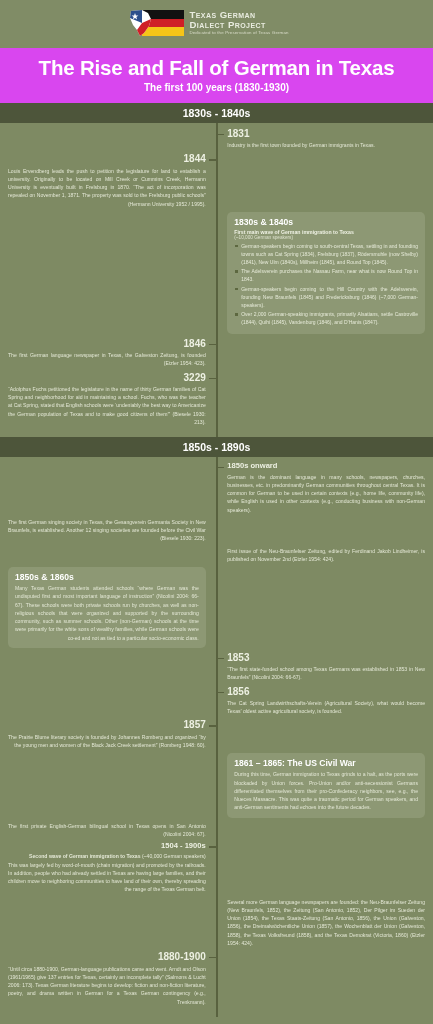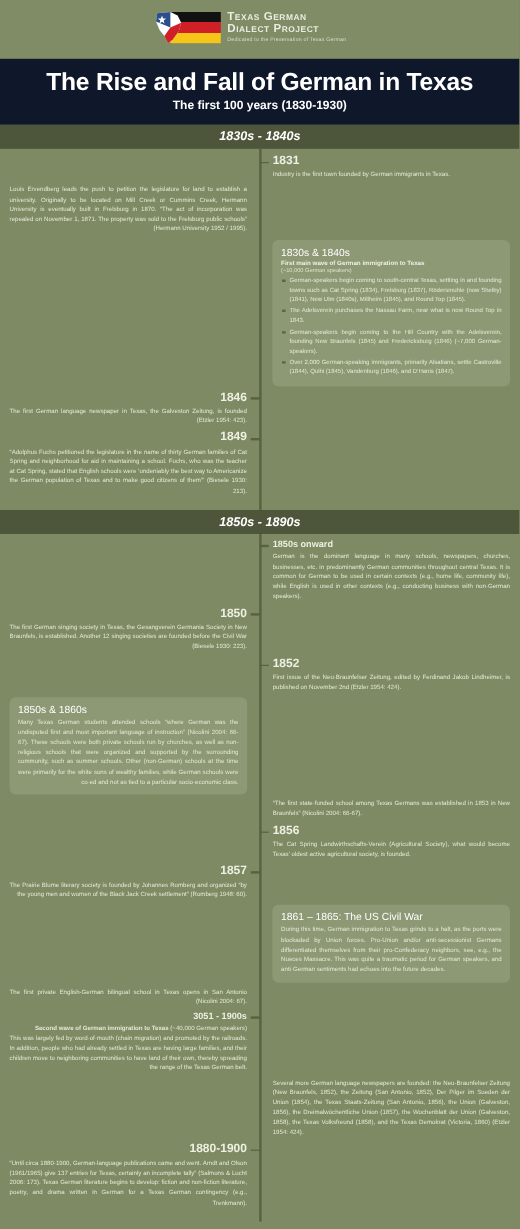--- a/index.html
+++ b/index.html
@@ -57,21 +57,21 @@
     text-transform: capitalize;
   }
   .logo-tag {
     font-size: 4.4px;
     color: #d8dcc9;
     letter-spacing: .15px;
     margin-top: 1.5px;
   }
 
   .title-band {
-    background: #0f172a;
+    background: #d946ef;
     padding: 9px 10px 10px 10px;
     text-align: center;
   }
   .main-title {
     font-size: 20.5px;
     font-weight: bold;
     color: #ffffff;
     letter-spacing: -.2px;
     line-height: 1.06;
   }
@@ -85,21 +85,20 @@
   
   .era-band {
     background: #4d553a;
     text-align: center;
     padding: 4px 0 4px 0;
   }
   .era-band .era-label {
     font-size: 10.5px;
     font-weight: bold;
     color: #ffffff;
-    font-style: italic;
   }
 
   
   .era-body {
     position: relative;
     padding: 5px 0 7px 0;
   }
   .spine {
     position: absolute;
     left: 216px;
@@ -158,21 +157,21 @@
 
   
   .card {
     background: #8d9874;
     border-radius: 5px;
     padding: 5px 7px 6px 7px;
     text-align: left;
   }
   .card-title {
     font-size: 8.6px;
-    font-weight: normal;
+    font-weight: bold;
     color: #ffffff;
     margin-bottom: 2px;
   }
   .card-sub {
     font-size: 5.2px;
     font-weight: bold;
     color: #eef1e3;
   }
   .card-note {
     font-size: 4.7px;
@@ -235,20 +234,21 @@
         <div class="spine"></div>
         <div class="row">
           <div class="col empty"></div>
           <div class="col right">
             <div class="tick-date">1831</div>
             <div class="body-text">Industry is the first town founded by German immigrants in Texas.</div>
           </div>
         </div>
         <div class="row">
           <div class="col left">
+            <div class="tick-date">1844</div>
             <div class="body-text">Louis Ervendberg leads the push to petition the legislature for land to establish a university. Originally to be located on Mill Creek or Cummins Creek, Hermann University is eventually built in Frelsburg in 1870. “The act of incorporation was repealed on November 1, 1871. The property was sold to the Frelsburg public schools” (Hermann University 1952 / 1995).</div>
           </div>
           <div class="col empty"></div>
         </div>
         <div class="row">
           <div class="col empty"></div>
           <div class="col right">
             <div class="card">
               <div class="card-title">1830s &amp; 1840s</div>
               <div class="card-sub">First main wave of German immigration to Texas</div>
@@ -264,64 +264,63 @@
         </div>
         <div class="row">
           <div class="col left">
             <div class="tick-date">1846</div>
             <div class="body-text">The first German language newspaper in Texas, the Galveston Zeitung, is founded (Etzler 1954: 423).</div>
           </div>
           <div class="col empty"></div>
         </div>
         <div class="row">
           <div class="col left">
-            <div class="tick-date">1849</div>
+            <div class="tick-date">3229</div>
             <div class="body-text">“Adolphus Fuchs petitioned the legislature in the name of thirty German families of Cat Spring and neighborhood for aid in maintaining a school. Fuchs, who was the teacher at Cat Spring, stated that English schools were ‘undeniably the best way to Americanize the German population of Texas and to make good citizens of them’” (Biesele 1930: 213).</div>
           </div>
           <div class="col empty"></div>
         </div>
       </div>
       <div class="era-band">
         <div class="era-label">1850s - 1890s</div>
       </div>
       <div class="era-body">
         <div class="spine"></div>
         <div class="row">
           <div class="col empty"></div>
           <div class="col right">
             <div class="tick-date small">1850s onward</div>
             <div class="body-text">German is the dominant language in many schools, newspapers, churches, businesses, etc. in predominantly German communities throughout central Texas. It is common for German to be used in certain contexts (e.g., home life, community life), while English is used in other contexts (e.g., conducting business with non-German speakers).</div>
           </div>
         </div>
         <div class="row">
           <div class="col left">
-            <div class="tick-date">1850</div>
             <div class="body-text">The first German singing society in Texas, the Gesangverein Germania Society in New Braunfels, is established.  Another 12 singing societies are founded before the Civil War (Biesele 1930: 223).</div>
           </div>
           <div class="col empty"></div>
         </div>
         <div class="row">
           <div class="col empty"></div>
           <div class="col right">
-            <div class="tick-date">1852</div>
             <div class="body-text">First issue of the Neu-Braunfelser Zeitung, edited by Ferdinand Jakob Lindheimer, is published on November 2nd (Etzler 1954: 424).</div>
           </div>
         </div>
         <div class="row">
           <div class="col left">
             <div class="card">
               <div class="card-title">1850s &amp; 1860s</div>
               <div class="body-text">Many Texas German students attended schools “where German was the undisputed first and most important language of instruction” (Nicolini 2004: 66-67). These schools were both private schools run by churches, as well as non-religious schools that were organized and supported by the surrounding community, such as summer schools. Other (non-German) schools at the time were primarily for the white sons of wealthy families, while German schools were co-ed and not as tied to a particular socio-economic class.</div>
             </div>
           </div>
           <div class="col empty"></div>
         </div>
         <div class="row">
           <div class="col empty"></div>
           <div class="col right">
+            <div class="tick-date">1853</div>
             <div class="body-text">“The first state-funded school among Texas Germans was established in 1853 in New Braunfels” (Nicolini 2004: 66-67).</div>
           </div>
         </div>
         <div class="row">
           <div class="col empty"></div>
           <div class="col right">
             <div class="tick-date">1856</div>
             <div class="body-text">The Cat Spring Landwirthschafts-Verein (Agricultural Society), what would become Texas’ oldest active agricultural society, is founded.</div>
           </div>
         </div>
@@ -342,21 +341,21 @@
           </div>
         </div>
         <div class="row">
           <div class="col left">
             <div class="body-text">The first private English-German bilingual school in Texas opens in San Antonio (Nicolini 2004: 67).</div>
           </div>
           <div class="col empty"></div>
         </div>
         <div class="row">
           <div class="col left">
-            <div class="tick-date small">3051 - 1900s</div>
+            <div class="tick-date small">1504 - 1900s</div>
             <div class="body-text"><span class="bd">Second wave of German immigration to Texas</span><span> (~40,000 German speakers)</span></div>
             <div class="body-text">This was largely fed by word-of-mouth (chain migration) and promoted by the railroads. In addition, people who had already settled in Texas are having large families, and their children move to neighboring communities to have land of their own, thereby spreading the range of the Texas German belt.</div>
           </div>
           <div class="col empty"></div>
         </div>
         <div class="row">
           <div class="col empty"></div>
           <div class="col right">
             <div class="body-text">Several more German language newspapers are founded: the Neu-Braunfelser Zeitung (New Braunfels, 1852), the Zeitung (San Antonio, 1852), Der Pilger im Sueden der Union (1854), the Texas Staats-Zeitung (San Antonio, 1856), the Union (Galveston, 1856), the Dreimalwöchentliche Union (1857), the Wochenblatt der Union (Galveston, 1858), the Texas Volksfreund (1858), and the Texas Demokrat (Victoria, 1860) (Etzler 1954: 424).</div>
           </div>

